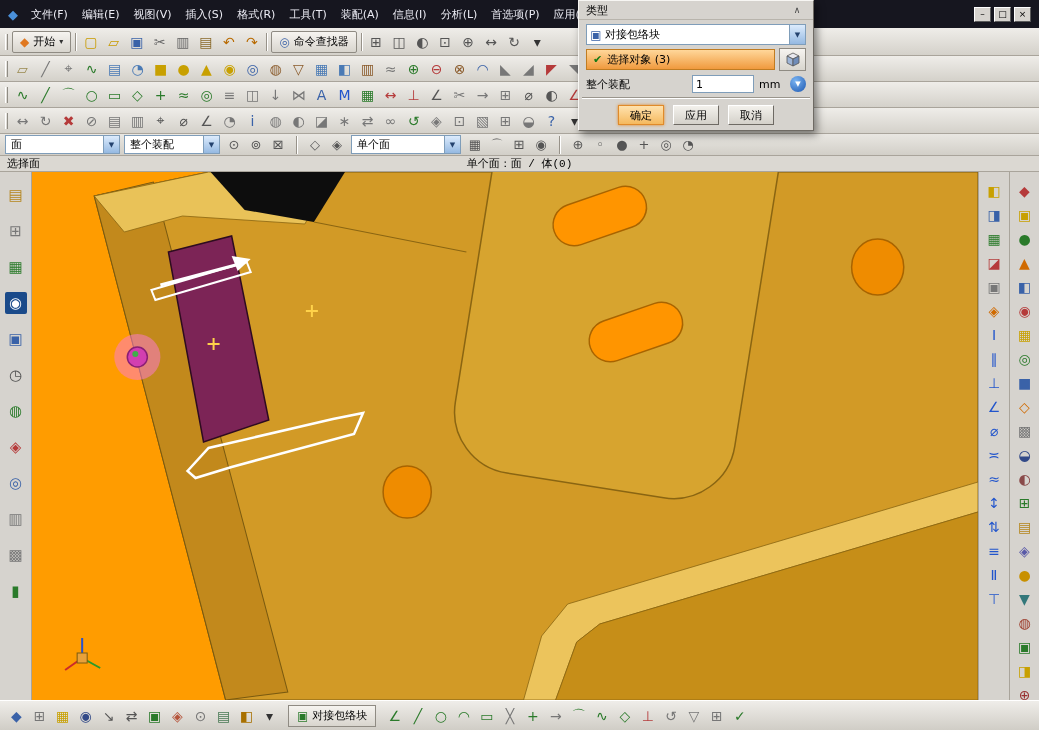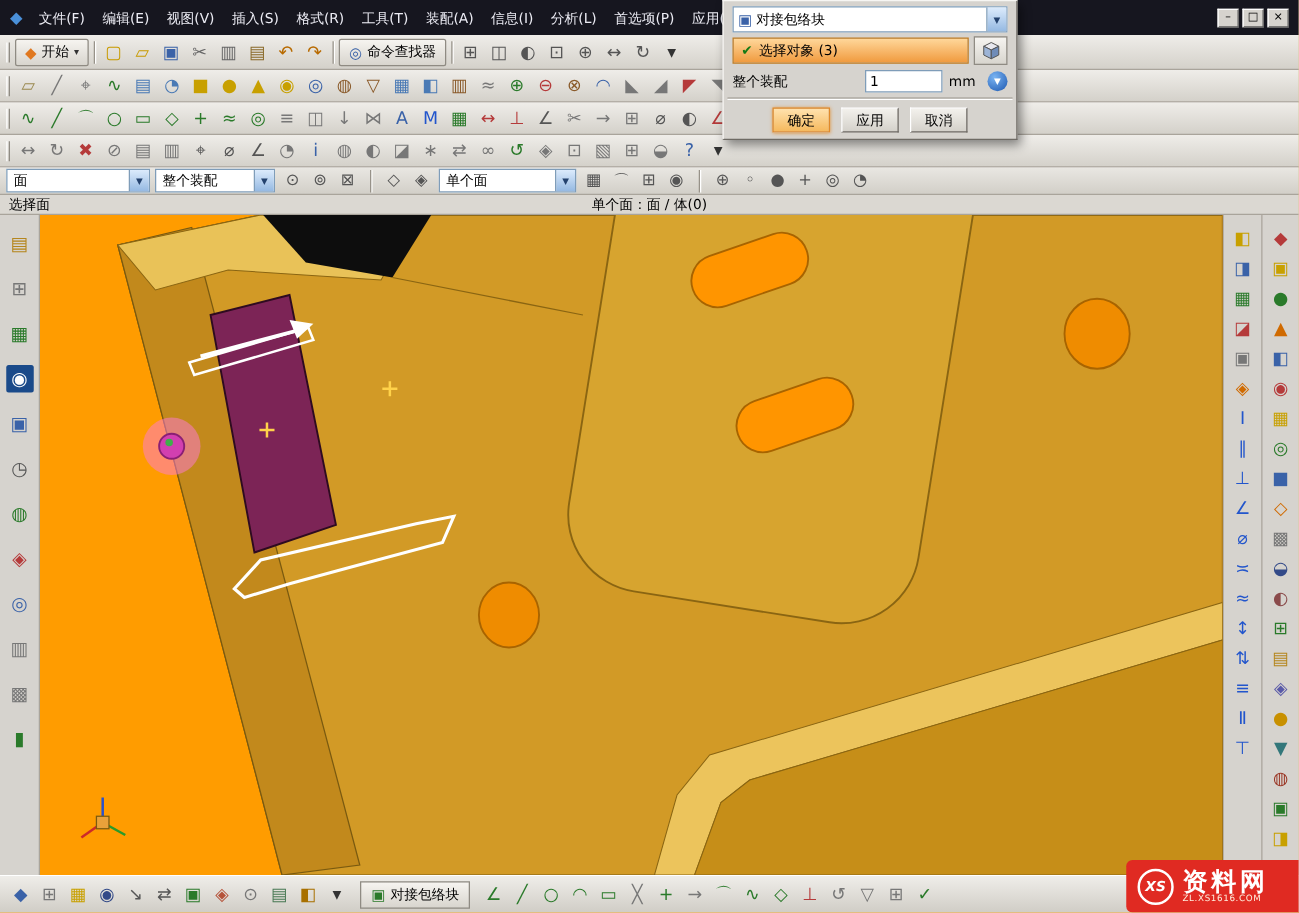--- a/index.html
+++ b/index.html
@@ -25,21 +25,21 @@
 .finder-icon{color:#3a62a8;}
 .caret{font-size:8px;color:#333;}
 
 .selection-bar{height:22px;background:linear-gradient(#e9e7e2,#d2cfc8);border-bottom:1px solid #a9a49b;display:flex;align-items:center;gap:4px;padding:0 5px;overflow:hidden;}
 .combo{display:flex;align-items:center;height:19px;background:#fff;border:1px solid #7f9db9;flex:0 0 auto;}
 .combo-val{flex:1;padding:0 5px;overflow:hidden;white-space:nowrap;}
 .combo-dd{width:16px;height:17px;background:linear-gradient(#dcebfc,#95b9e2);border-left:1px solid #7f9db9;color:#24426e;font-size:7px;display:flex;align-items:center;justify-content:center;}
 .w115{width:115px}.w112{width:96px}.w110{width:110px}
 .selection-bar .icon{width:20px;height:20px;font-size:13px;}
 
-.prompt-bar{height:16px;background:#dbd8d2;border-bottom:1px solid #a9a49b;display:flex;align-items:center;padding:0 7px;position:relative;font-size:11px;}
+.prompt-bar{height:16px;background:#dbd8d2;border-bottom:1px solid #a9a49b;display:flex;align-items:center;padding:0 7px;position:relative;font-size:11px;font-family:Liberation Mono, monospace;}
 .prompt-center{position:absolute;left:50%;transform:translateX(-50%);white-space:nowrap;}
 
 .main{display:flex;height:528px;}
 .left-bar{width:32px;background:#d6d3ce;border-right:1px solid #a9a49b;display:flex;flex-direction:column;align-items:center;padding-top:12px;gap:14px;}
 .left-bar .icon{width:22px;height:22px;font-size:15px;}
 .viewport{flex:1;position:relative;background:#ff9c00;}
 .viewport svg{display:block;width:100%;height:100%;}
 .right-col{background:#d6d3ce;border-left:1px solid #a9a49b;display:flex;flex-direction:column;align-items:center;padding-top:8px;gap:3px;overflow:hidden;}
 .right-inner{width:31px;}
 .right-outer{width:30px;}
@@ -433,20 +433,24 @@
         <span class="icon" style="color: rgb(42, 122, 42);">◇</span>
         <span class="icon" style="color: rgb(181, 58, 58);">⊥</span>
         <span class="icon" style="color: rgb(119, 119, 119);">↺</span>
         <span class="icon" style="color: rgb(119, 119, 119);">▽</span>
         <span class="icon" style="color: rgb(119, 119, 119);">⊞</span>
         <span class="icon" style="color: rgb(42, 122, 42);">✓</span>
       </div>
   </div>
 
   <div class="dialog">
+    <div class="dlg-title">
+      <span class="dlg-title-text">类型</span>
+      <span class="dlg-collapse">∧</span>
+    </div>
     <div class="dlg-combo">
       <span class="cicon">▣</span>
       <span class="cval">对接包络块</span>
       <span class="combo-dd">▼</span>
     </div>
     <div class="dlg-select-row">
       <div class="select-pill">
         <span class="check">✔</span>
         <span>选择对象 (3)</span>
       </div>
@@ -465,21 +469,14 @@
       <span class="spin">▼</span>
     </div>
     <div class="dlg-div"></div>
     <div class="dlg-buttons">
       <button class="dlg-btn primary">确定</button>
       <button class="dlg-btn">应用</button>
       <button class="dlg-btn">取消</button>
     </div>
   </div>
 
-  <div class="watermark">
-    <span class="wm-logo">XS</span>
-    <span class="wm-col">
-      <span class="wm-title">资料网</span>
-      <span class="wm-sub">ZL.XS1616.COM</span>
-    </span>
-  </div>
 
 </div>
 
 </body></html>

